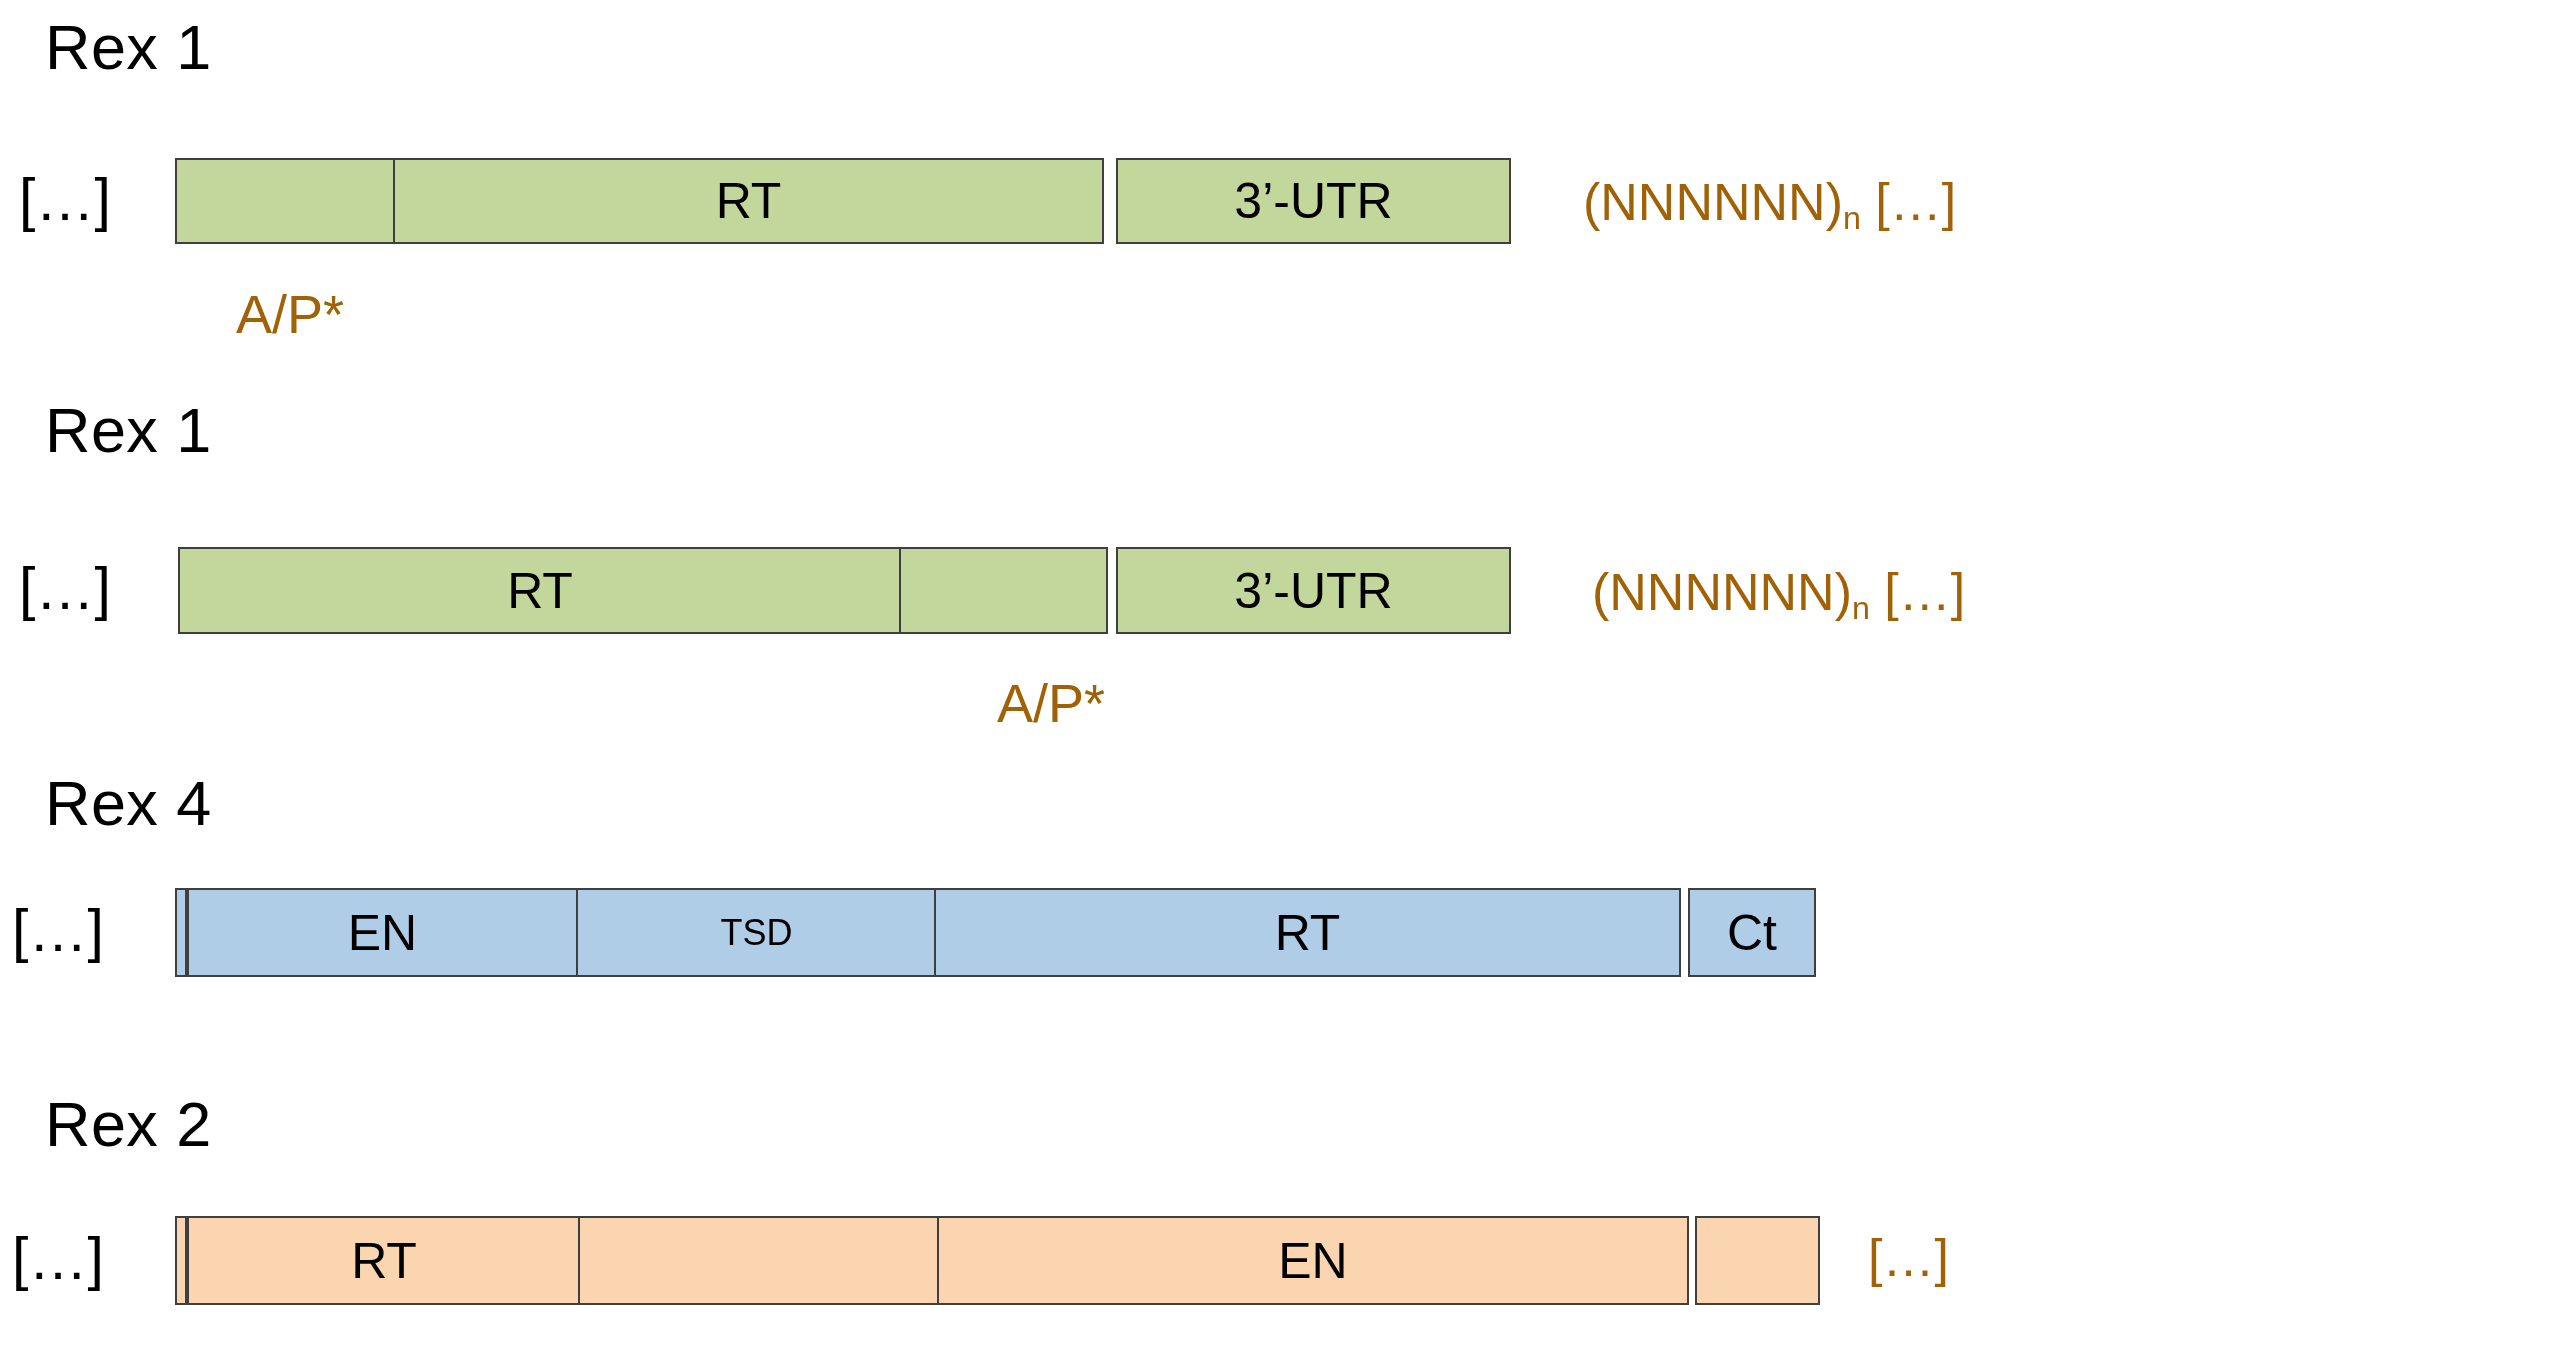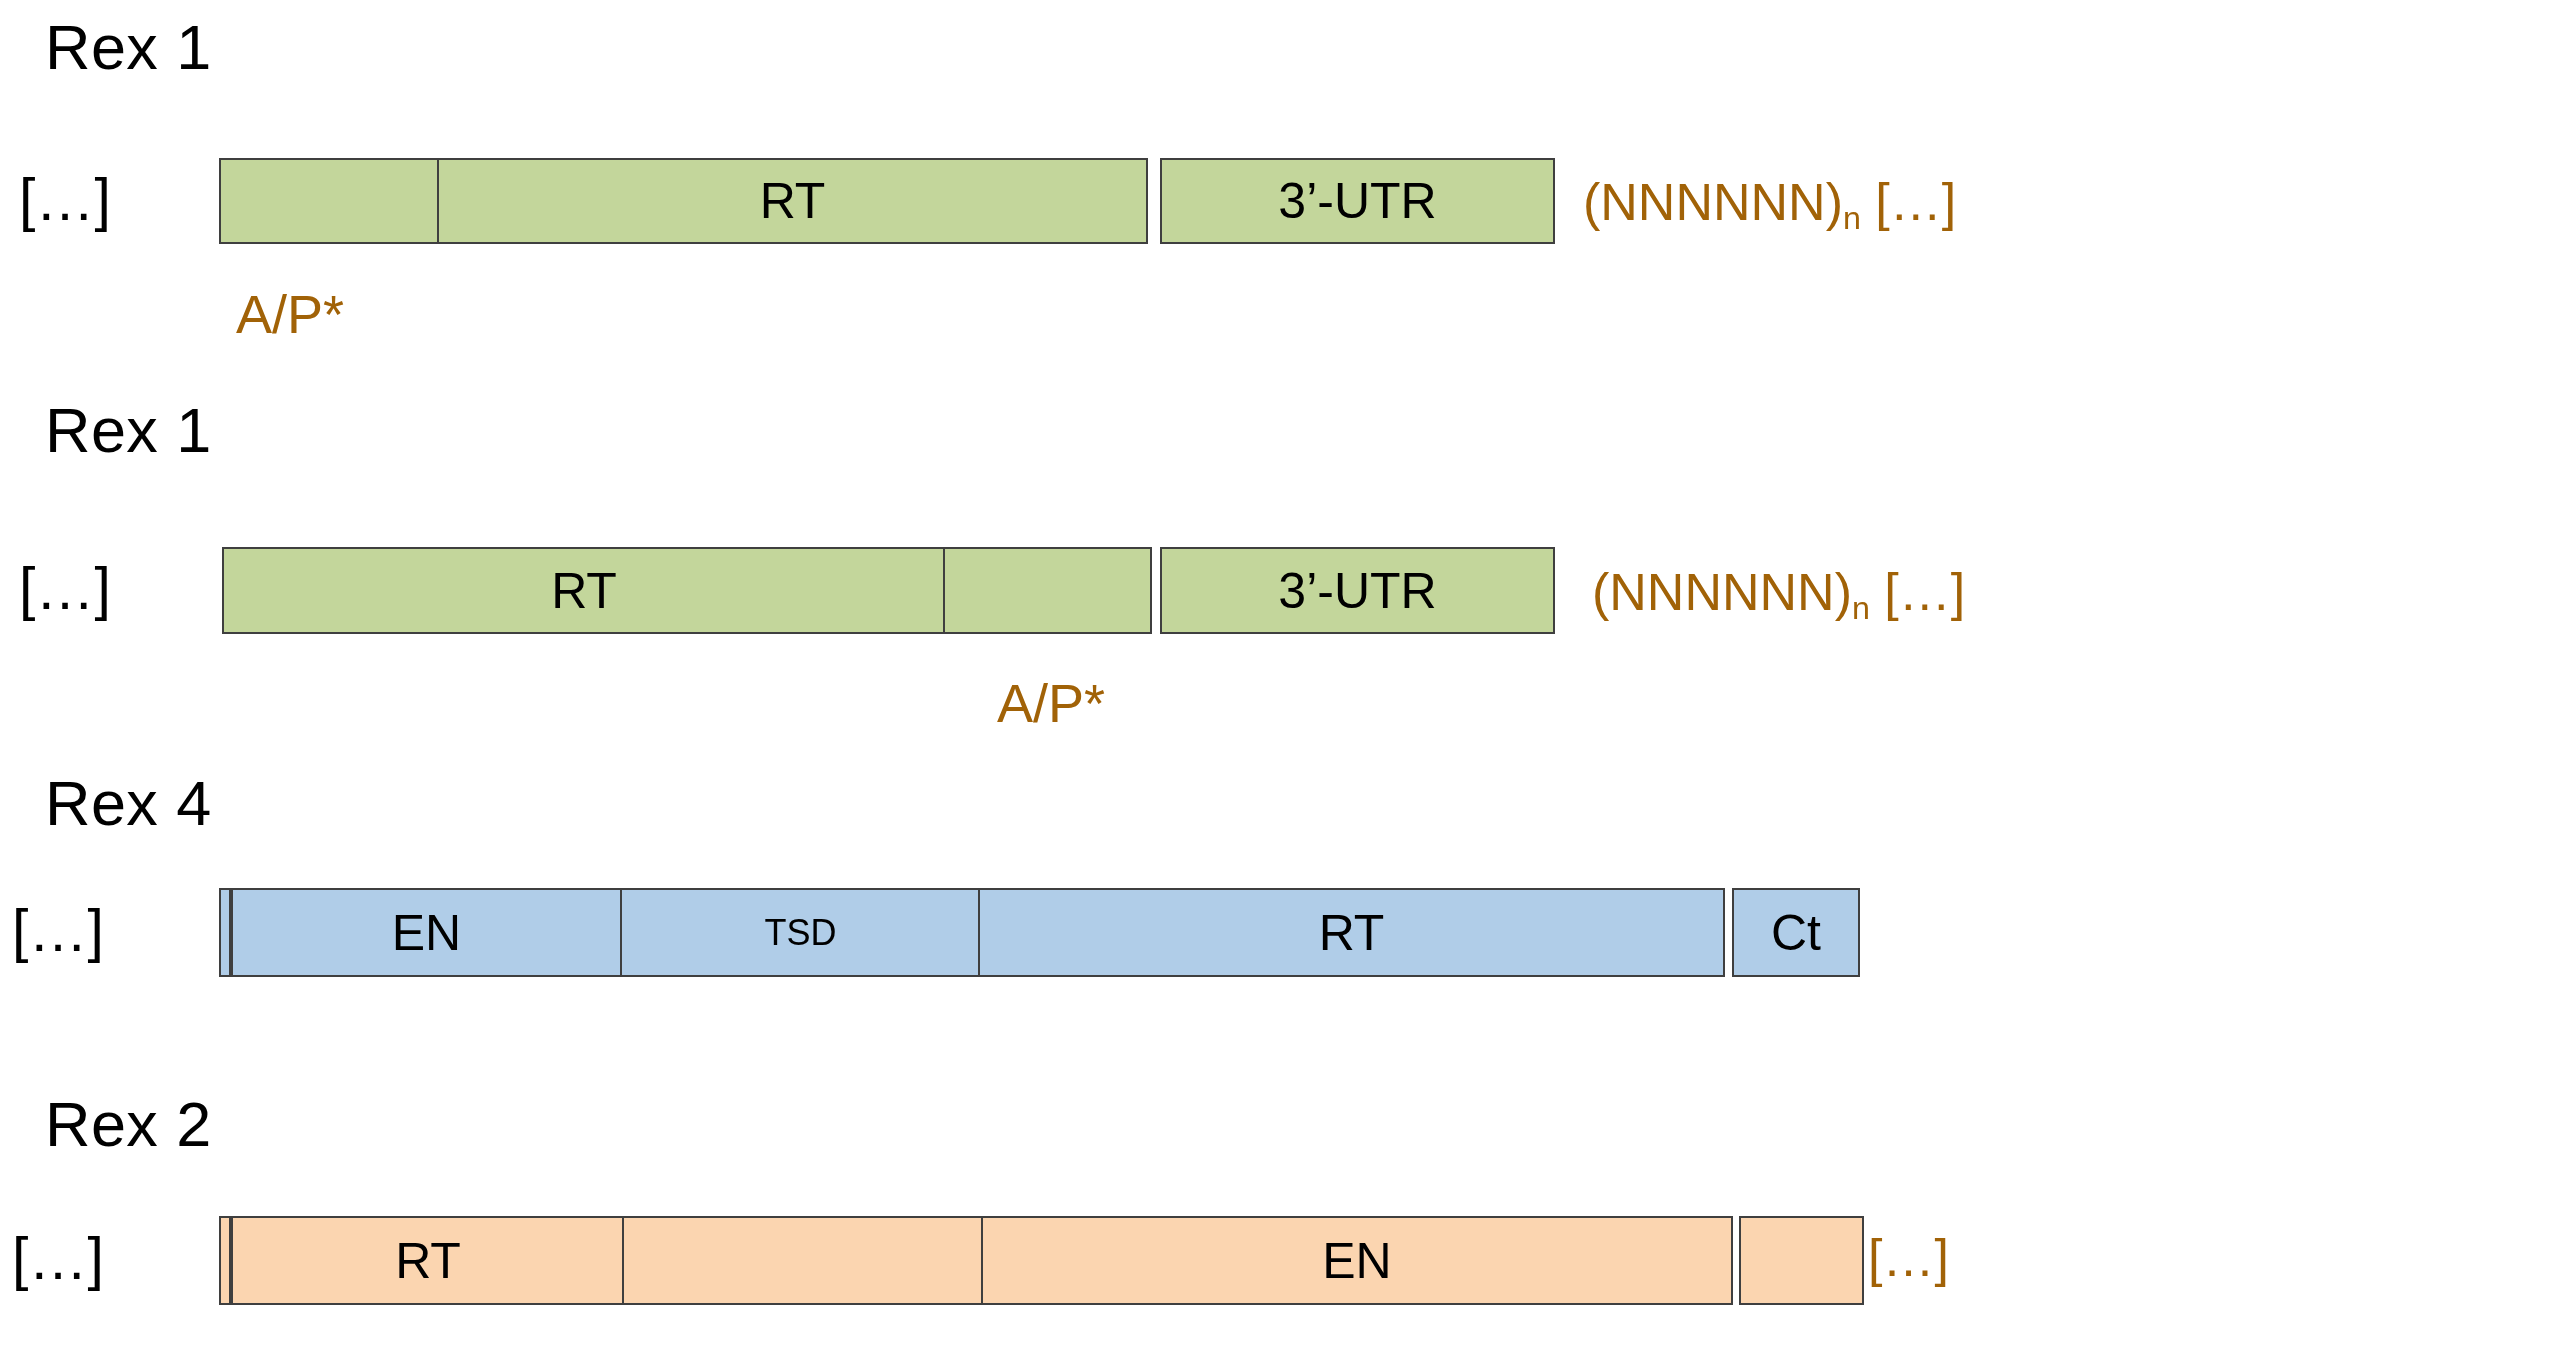--- a/index.html
+++ b/index.html
@@ -56,21 +56,20 @@
     position: absolute;
     display: block;
   }
 
   .seg {
     position: absolute;
     top: 0;
     box-sizing: border-box;
     border: 2.6px solid #3f3f3f;
     height: 100%;
-    margin-left: 44px;
   }
   .seg.green  { background: #c3d69b; }
   .seg.blue   { background: #b0cde8; }
   .seg.orange { background: #fbd5b0; }
 
   .seg-label {
     position: absolute;
     left: 0;
     right: 0;
     top: 50%;

